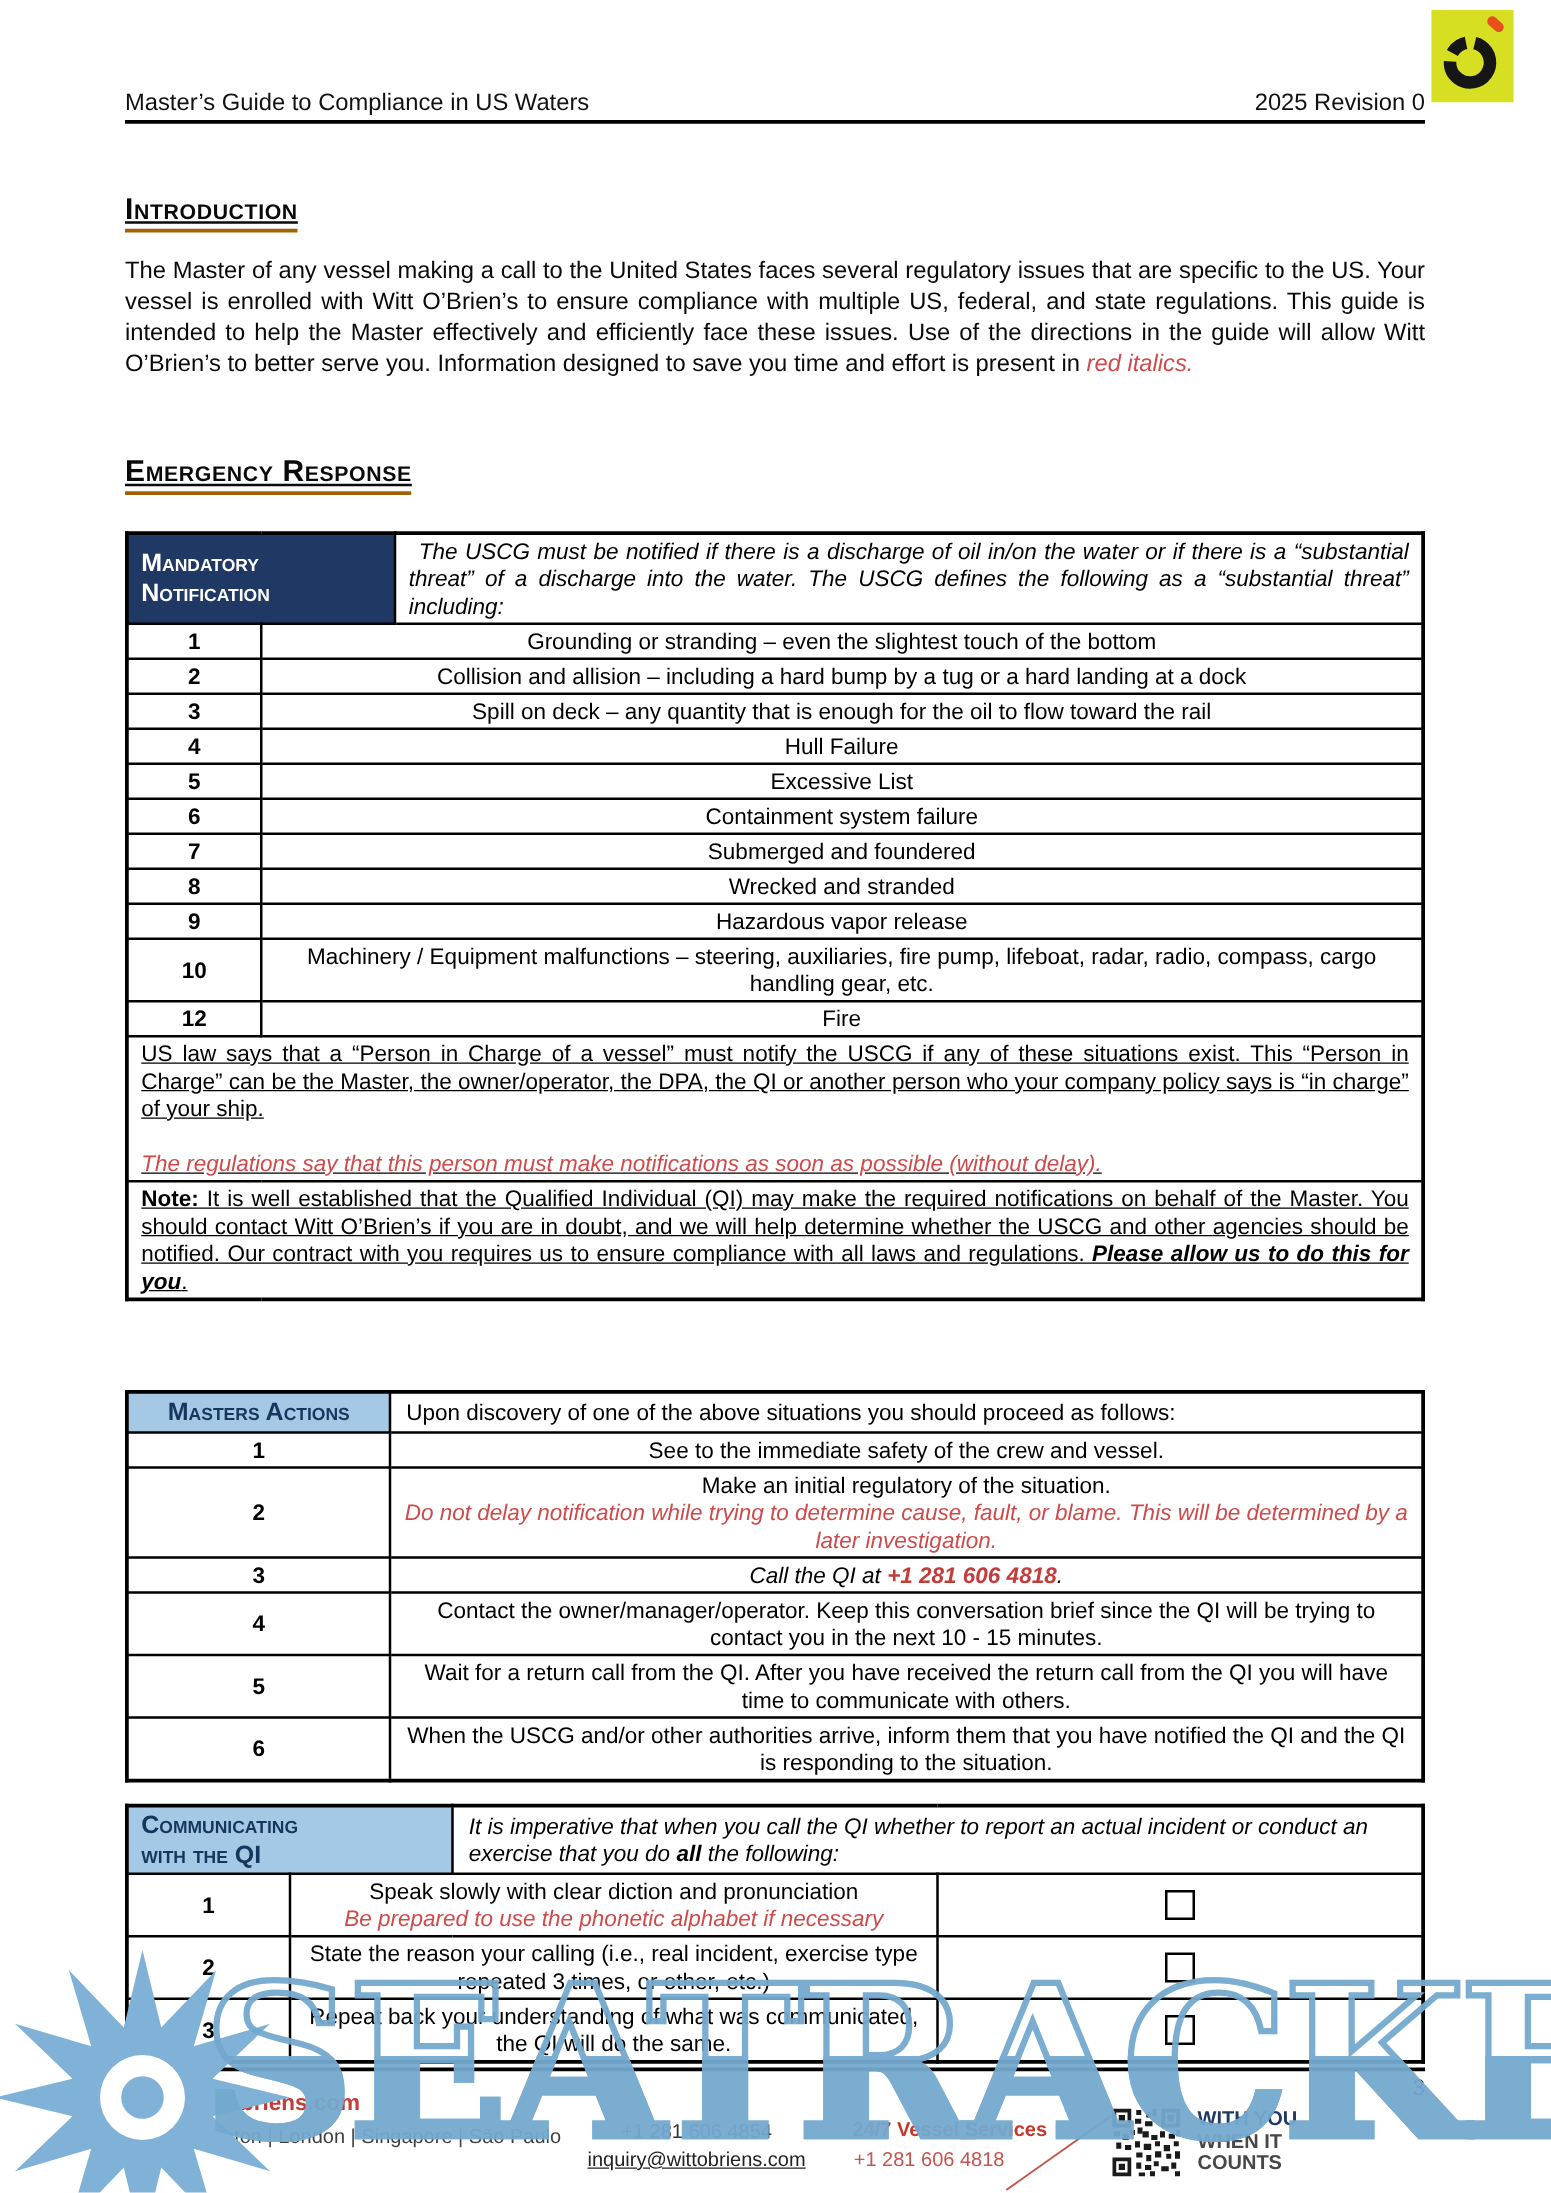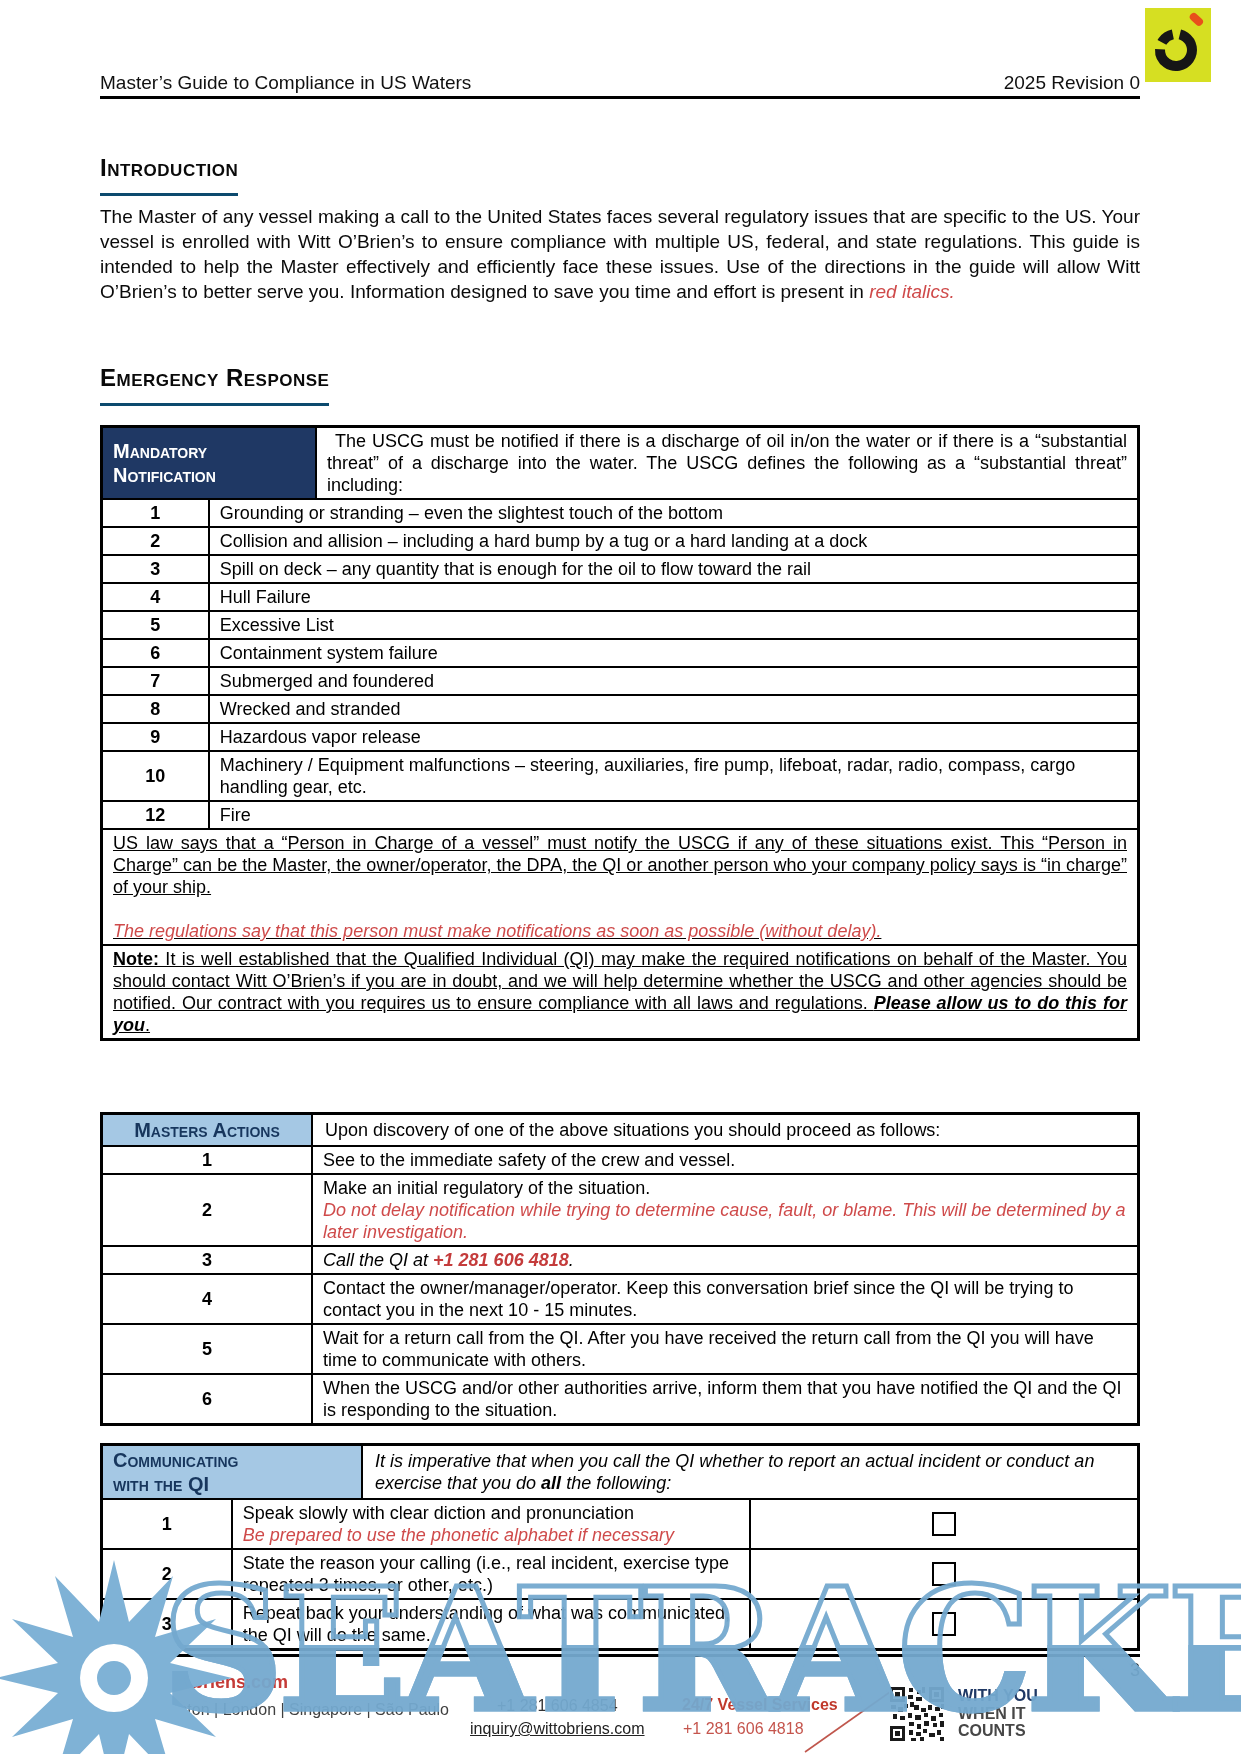--- a/index.html
+++ b/index.html
@@ -10,34 +10,34 @@
   .abs{position:absolute;}
 
   
   .doc-header{left:100px;right:101px;top:72px;display:flex;justify-content:space-between;
     font-size:19px;color:#111;}
   .header-rule{left:100px;right:101px;top:96px;height:3px;background:#000;}
   .logo-box{left:1145px;top:8px;width:66px;height:74px;}
 
   
   .section-heading{font-size:24px;font-weight:bold;font-variant:small-caps;letter-spacing:.5px;color:#0a0a0a;}
-  .section-heading .ul{display:inline-block;border-bottom:3px solid #0c4a6e;padding-bottom:11px;}
+  .section-heading .ul{display:inline-block;border-bottom:3px solid #a16207;padding-bottom:1px;text-decoration:underline;}
 
   
   .para{width:1040px;font-size:19px;line-height:25px;text-align:justify;color:#0a0a0a;}
   .red-italic{color:#cf4a4a;font-style:italic;}
   .red-bold-italic{color:#c43b3b;font-style:italic;font-weight:bold;}
 
   
   table.doc{border-collapse:collapse;width:1040px;table-layout:fixed;background:#fff;border-radius:16px;}
   table.doc,table.doc td{border:2px solid #000;}
   table.doc{border-width:3px;}
   table.doc td{padding:2px 10px;font-size:18px;line-height:22px;vertical-align:middle;}
   td.num{width:52px;text-align:center;font-weight:bold;padding:2px 2px;}
-  td.rowtext{text-align:left;}
+  td.rowtext{text-align:center;}
   .hdr-title{font-variant:small-caps;font-weight:bold;font-size:20px;line-height:24px;}
   td.hdr-navy{background:#1f3864;color:#ffffff;width:192px;padding:6px 10px;}
   td.hdr-blue{background:#a5c8e4;color:#17365d;width:188px;text-align:center;white-space:nowrap;}
   td.hdr-blue2{background:#a5c8e4;color:#17365d;width:238px;padding:4px 12px;}
   td.hdr-text{text-align:justify;padding:6px 12px;}
   td.merged{padding:8px 12px;text-align:justify;text-decoration:underline;}
   td.checkcol{width:44px;}
   .checkbox{width:20px;height:20px;border:2px solid #000;margin:0 auto;background:#fff;}
   .gap-line{height:22px;}
 
@@ -99,21 +99,21 @@
 <div class="abs section-heading" style="left:100px;top:364px;">
   <span class="ul">Emergency Response</span>
 </div>
 
 <table class="doc abs" style="left:100px;top:425px;">
   <tbody>
       <tr>
     <td class="hdr-navy" colspan="2">
       <div class="hdr-title">Mandatory Notification</div>
     </td>
-    <td class="hdr-text" style="text-indent:8px;">The USCG must be notified if there is a discharge of oil in/on the water or if there is a “substantial threat” of a discharge into the water.  The USCG defines the following as a “substantial threat” including:</td>
+    <td class="hdr-text" style="text-indent:8px;font-style:italic;">The USCG must be notified if there is a discharge of oil in/on the water or if there is a “substantial threat” of a discharge into the water.  The USCG defines the following as a “substantial threat” including:</td>
   </tr>
   <tr>
         <td class="num">1</td>
         <td class="rowtext" colspan="2">Grounding or stranding – even the slightest touch of the bottom</td>
       </tr>
   <tr>
         <td class="num">2</td>
         <td class="rowtext" colspan="2">Collision and allision – including a hard bump by a tug or a hard landing at a dock</td>
       </tr>
   <tr>

